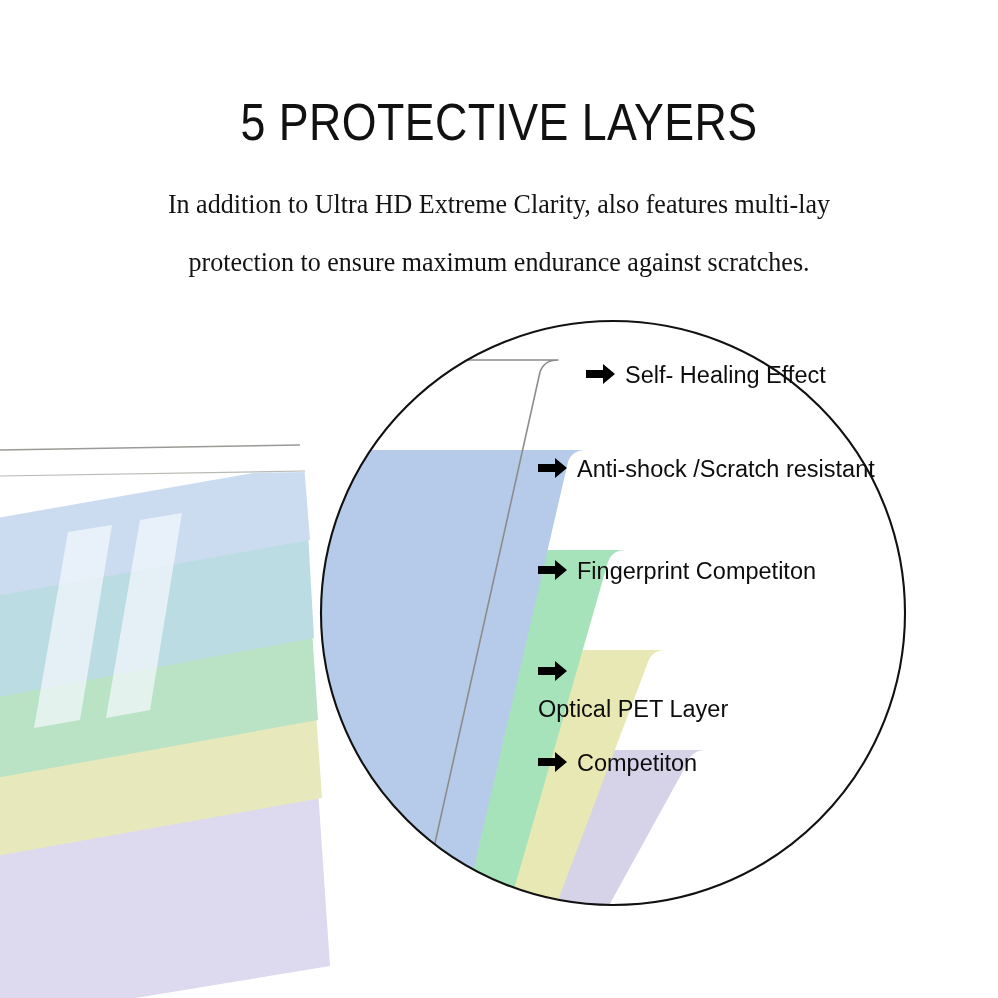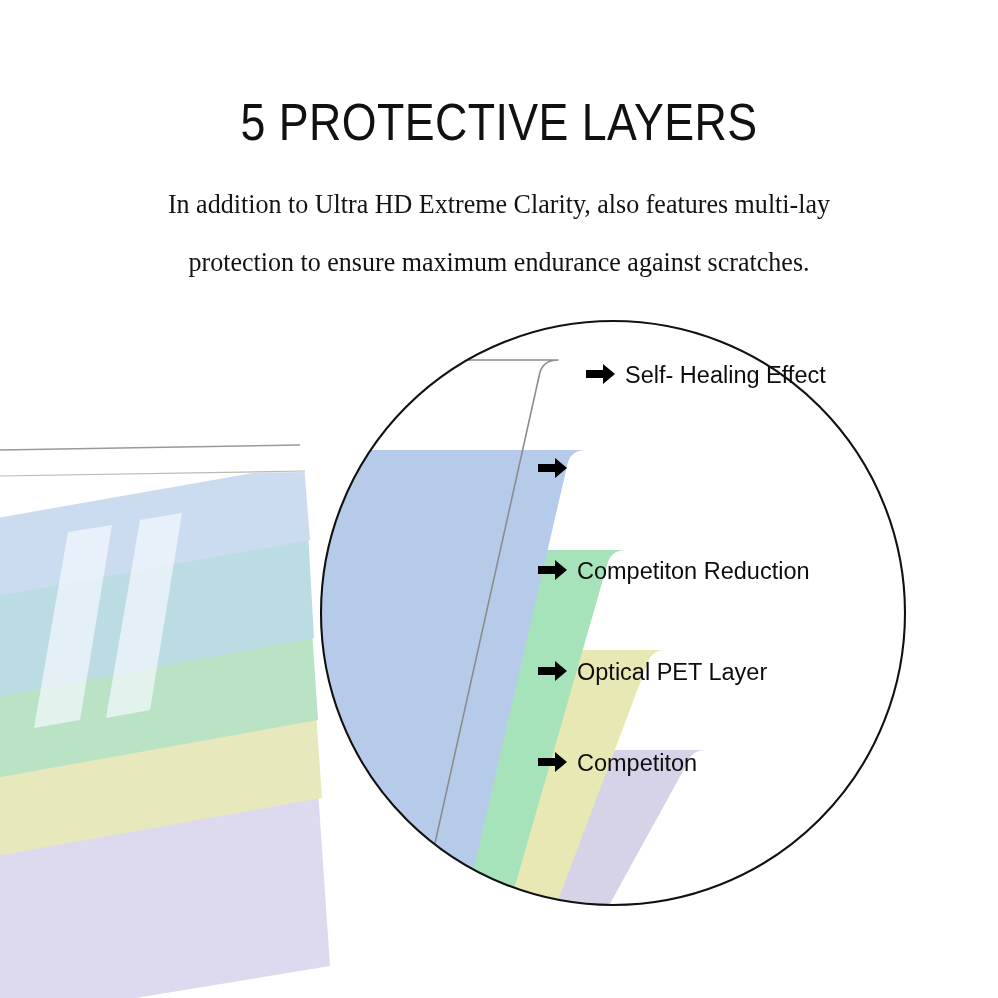--- a/index.html
+++ b/index.html
@@ -154,34 +154,37 @@
       <span>Self- Healing Effect</span>
     </span>
   </div>
 
   <div class="callout" style="left:538px; top:433px;">
     <span class="arrow-icon">
       <svg viewBox="0 0 30 26" width="30" height="26" xmlns="http://www.w3.org/2000/svg">
         <path d="M0 9 H17 V3 L29 13 L17 23 V17 H0 Z" fill="#000000"></path>
       </svg>
     </span>
+    <span class="label">
+      <span>Anti-shock /Scratch resistant</span>
+    </span>
   </div>
 
   <div class="callout" style="left:538px; top:535px;">
     <span class="arrow-icon">
       <svg viewBox="0 0 30 26" width="30" height="26" xmlns="http://www.w3.org/2000/svg">
         <path d="M0 9 H17 V3 L29 13 L17 23 V17 H0 Z" fill="#000000"></path>
       </svg>
     </span>
     <span class="label">
-      <span>Competiton Reduction</span>
-    </span>
-  </div>
-
-  <div class="callout" style="left:538px; top:636px;">
+      <span>Fingerprint Competiton</span>
+    </span>
+  </div>
+
+  <div class="callout" style="left:538px; top:636px;flex-direction:column;">
     <span class="arrow-icon">
       <svg viewBox="0 0 30 26" width="30" height="26" xmlns="http://www.w3.org/2000/svg">
         <path d="M0 9 H17 V3 L29 13 L17 23 V17 H0 Z" fill="#000000"></path>
       </svg>
     </span>
     <span class="label">
       <span>Optical PET Layer</span>
     </span>
   </div>
 

